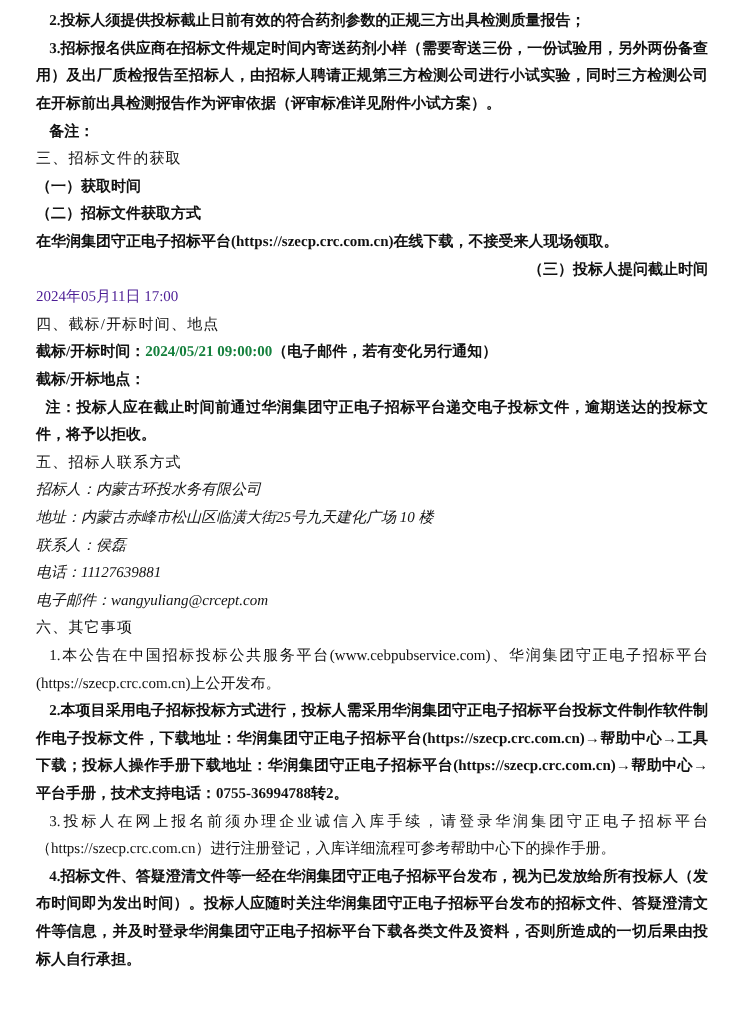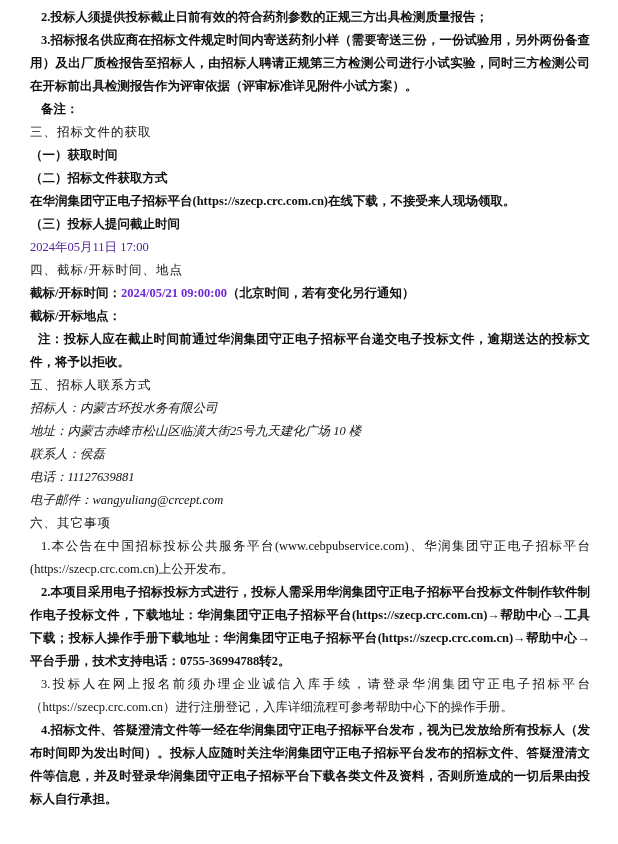--- a/index.html
+++ b/index.html
@@ -37,20 +37,21 @@
     margin-top: 9px;
     letter-spacing: 1px;
   }
   .sub {
     font-weight: bold;
     margin-left: 28px;
   }
   .sub-deep {
     font-weight: bold;
     margin-left: 36px;
+    text-align: right;
   }
   .date-line {
     margin-left: 30px;
     color: #17365d;
   }
   .date-line-deep {
     margin-left: 48px;
     color: #4c1d95;
   }
   .method-line {
@@ -63,41 +64,41 @@
   }
   .contact-line {
     margin-left: 18px;
     font-style: italic;
   }
   .note-para {
     text-align: justify;
     text-indent: 8px;
     font-weight: bold;
   }
-  .navy { color: #6d28d9; }
+  .navy { color: #15803d; }
 </style>
 </head>
 <body>
 
 <div class="page">
 
   <p class="para bold">2.投标人须提供投标截止日前有效的符合药剂参数的正规三方出具检测质量报告；</p>
   <p class="para bold">3.招标报名供应商在招标文件规定时间内寄送药剂小样（需要寄送三份，一份试验用，另外两份备查用）及出厂质检报告至招标人，由招标人聘请正规第三方检测公司进行小试实验，同时三方检测公司在开标前出具检测报告作为评审依据（评审标准详见附件小试方案）。</p>
   <p class="para bold">备注：</p>
 
   <div class="line heading">三、招标文件的获取</div>
   <div class="line sub">（一）获取时间</div>
   <div class="line sub">（二）招标文件获取方式</div>
   <div class="line method-line">在华润集团守正电子招标平台(https://szecp.crc.com.cn)在线下载，不接受来人现场领取。</div>
   <div class="line sub-deep">（三）投标人提问截止时间</div>
   <div class="line date-line-deep">2024年05月11日  17:00</div>
 
   <div class="line heading">四、截标/开标时间、地点</div>
   <div class="line kv-line">
-    <span>截标/开标时间：</span><span class="navy">2024/05/21 09:00:00</span><span>（北京时间，若有变化另行通知）</span>
+    <span>截标/开标时间：</span><span class="navy">2024/05/21 09:00:00</span><span>（电子邮件，若有变化另行通知）</span>
   </div>
   <div class="line kv-line">截标/开标地点：</div>
   <p class="note-para">注：投标人应在截止时间前通过华润集团守正电子招标平台递交电子投标文件，逾期送达的投标文件，将予以拒收。</p>
 
   <div class="line heading">五、招标人联系方式</div>
   <div class="line contact-line">招标人：内蒙古环投水务有限公司</div>
   <div class="line contact-line">地址：内蒙古赤峰市松山区临潢大街25号九天建化广场 10 楼</div>
   <div class="line contact-line">联系人：侯磊</div>
   <div class="line contact-line">电话：11127639881</div>
   <div class="line contact-line">电子邮件：wangyuliang@crcept.com</div>

